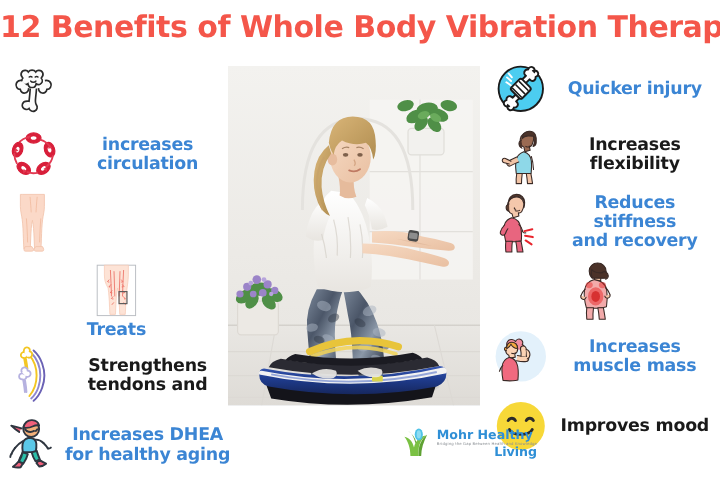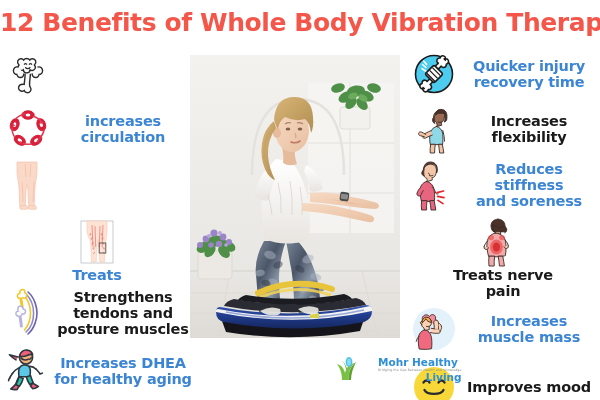--- a/index.html
+++ b/index.html
@@ -59,21 +59,21 @@
   .photo svg{display:block;}
 
   
   .logo{
     position:absolute;left:336px;top:348px;
     width:96px;height:40px;
     display:flex;align-items:center;
   }
   .logo-mark{width:26px;height:30px;flex:0 0 26px;}
   .logo-text{
-    margin-left:16px;line-height:1.0;
+    margin-left:2px;line-height:1.0;
     font-family:"DejaVu Sans","Liberation Sans",sans-serif;
   }
   .logo-name{font-size:10.5px;font-weight:bold;color:#2f8fd6;white-space:nowrap;}
   .logo-name2{font-size:10.5px;font-weight:bold;color:#2f8fd6;text-align:right;}
   .logo-tag{font-size:3.2px;color:#8a8f94;white-space:nowrap;letter-spacing:0.1px;}
 </style>
 </head>
 <body>
 
 <div id="page">
@@ -208,21 +208,20 @@
           </g>
           <g fill="#ffffff" stroke="#b6b2e0" stroke-width="1.5" stroke-linejoin="round">
             <path d="M14.6 24.3c-1.7-.7-3.6.4-3.7 2.2-.1 1.9 1.6 3.1 3.3 2.6.1.5.2 1 .3 1.6.5 3 1 6 1.2 9 .4-.2.9-.2 1.4 0-.2-3-.6-6-1.1-9-.1-.5-.2-1-.3-1.6 1.5-.8 1.8-2.8.5-3.9-.3-.3-.7-.5-1.1-.6z"></path>
             <path d="M13.4 23.5c-1.2-1.4-.6-3.6 1.2-4.2 1.8-.6 3.5.8 3.4 2.6 1.5 0 2.7 1.3 2.5 2.9-.2 1.8-2.2 2.8-3.8 1.9"></path>
           </g>
         </svg>
       </span>
       <span class="txt t-dark">
         <span>Strengthens</span><br>
         <span>tendons and</span><br>
-        <span>posture muscles</span>
       </span>
     </div>
 
     <div class="benefit r5">
       <span class="ico">
         <svg width="48" height="50" viewBox="0 0 48 50">
           <g stroke="#2f3640" stroke-width="1.6" stroke-linecap="round" stroke-linejoin="round">
             <path d="M14 11c-3.4-1-6.6-1.8-8.6-2.3 1.6 1.6 4 3.6 6.6 5.2" fill="#f0607a"></path>
             <circle cx="22" cy="11.5" r="6.6" fill="#f2b07a"></circle>
             <path d="M15.6 10.4c.4-4 3.6-6.6 7.2-6.3 3 .2 5.2 2 5.8 4.4-2-.3-3.6 0-5 .7-2.2 1.1-5.2 1.6-8 1.2z" fill="#f0607a"></path>
@@ -268,21 +267,20 @@
           <g stroke="#1b1b1b" stroke-width="1.3" fill="none">
             <path d="M18.6 19.4l8 8M21.4 16.6l8 8M15.8 22.2l8 8"></path>
           </g>
           <g stroke="#ffffff" stroke-width="1.6" stroke-linecap="round" fill="none">
             <path d="M11.5 13.5l3.4 3M11 17.6l3.6 2.4M12.8 10.2l2.8 3.2"></path>
           </g>
         </svg>
       </span>
       <span class="txt t-blue">
         <span>Quicker injury</span><br>
-        <span>recovery time</span>
       </span>
     </div>
 
     <div class="benefit r1">
       <span class="ico">
         <svg width="46" height="50" viewBox="0 0 46 50">
           <g stroke="#3a2a26" stroke-width="0.9" stroke-linejoin="round" stroke-linecap="round">
             <path d="M27.6 6.2c3.4-1.2 6.4 1.4 6.2 4.8-.1 2.2-.8 4.2-1.4 5.6-.4 1-1.4 1.4-2.4 1.2.5 2 .8 3.4.8 3.4l-4.4 1.2s-.4-1.8-.8-3.8c-1.6-.8-2.8-2.4-3-4.4-.4-3.6 1.4-6.6 5-8z" fill="#9a6a52"></path>
             <path d="M31 18c-1.2.6-2.6.6-3.8 0" fill="none"></path>
             <path d="M33.6 9.6c1 2.8.8 6.2-.4 8.4 1.4-.2 2.4-1.4 2.6-2.8.3-2.6.2-5-.6-6.8-.9-2-3-3.2-5.4-3-3.4.3-5.6 2.8-5.8 6.2 1.2-1.6 3-2.4 5.2-2.4 1.6 0 3 .2 4.4.4z" fill="#4b3229"></path>
@@ -320,21 +318,21 @@
           </g>
           <g stroke="#e8242c" stroke-width="1.7" stroke-linecap="round" fill="none">
             <path d="M26 33.6l6.6-1.6"></path>
             <path d="M26.6 37.4l6.4 1.2"></path>
             <path d="M27 41.4l5 3.2"></path>
           </g>
         </svg>
       </span>
       <span class="txt t-blue">
         <span>Reduces stiffness</span><br>
-        <span>and soreness</span>
+        <span>and recovery</span>
       </span>
     </div>
 
     <div class="benefit r3">
       <span class="ico">
         <svg width="46" height="52" viewBox="0 0 46 52">
           <g stroke="#3a2a26" stroke-width="0.9" stroke-linejoin="round" stroke-linecap="round">
             <path d="M18 4.2c4 0 7 2.8 7 6.6 0 2.2-.8 4.2-2 5.6h-10c-1.2-1.4-2-3.4-2-5.6 0-3.8 3-6.6 7-6.6z" fill="#4b3229"></path>
             <path d="M15.4 14.6h5.2v4.4h-5.2z" fill="#f2c4a6"></path>
             <path d="M13 9.4c1.6 2.2 4 3 7 3 2 0 3.6-.4 5-1.2.2 2 .2 4-.4 5.6h-11c-.8-2.2-1-4.8-.6-7.4z" fill="#4b3229"></path>
@@ -351,24 +349,20 @@
             <ellipse cx="16.4" cy="32" rx="6.4" ry="7.6"></ellipse>
           </g>
           <g fill="#d01f1f" opacity="0.75">
             <ellipse cx="16.4" cy="32" rx="3.6" ry="4.6"></ellipse>
           </g>
           <g fill="#e83232" opacity="0.5">
             <ellipse cx="11" cy="22.6" rx="3" ry="2.6"></ellipse>
             <ellipse cx="22" cy="22.6" rx="3" ry="2.6"></ellipse>
           </g>
         </svg>
-      </span>
-      <span class="txt t-dark">
-        <span>Treats nerve</span><br>
-        <span>pain</span>
       </span>
     </div>
 
     <div class="benefit r4">
       <span class="ico">
         <svg width="48" height="48" viewBox="0 0 48 48">
           <circle cx="24" cy="24" r="21" fill="#e3f1fb"></circle>
           <g stroke="#3a2a26" stroke-width="0.9" stroke-linejoin="round" stroke-linecap="round">
             <path d="M14 17c-2-1.4-2.4-4.2-.6-6 1.8-1.8 4.8-1.4 6.2.6.6-1.6 2.4-2.4 4-1.8 1.8.6 2.6 2.8 1.6 4.4 1.4.4 2 2 1.4 3.2-.5 1.1-1.8 1.6-2.9 1.2" fill="#f28ea0"></path>
             <path d="M16.6 12.6c2.8-.2 4.6 1.8 4.8 4.6.1 2.2-.8 4-2.4 4.8.2 1.4.4 2.6.4 2.6l-4.8 1s-.4-1.4-.6-2.6c-1.6-.8-2.6-2.4-2.6-4.4 0-3.2 2.2-5.8 5.2-6z" fill="#fbd2b4"></path>

